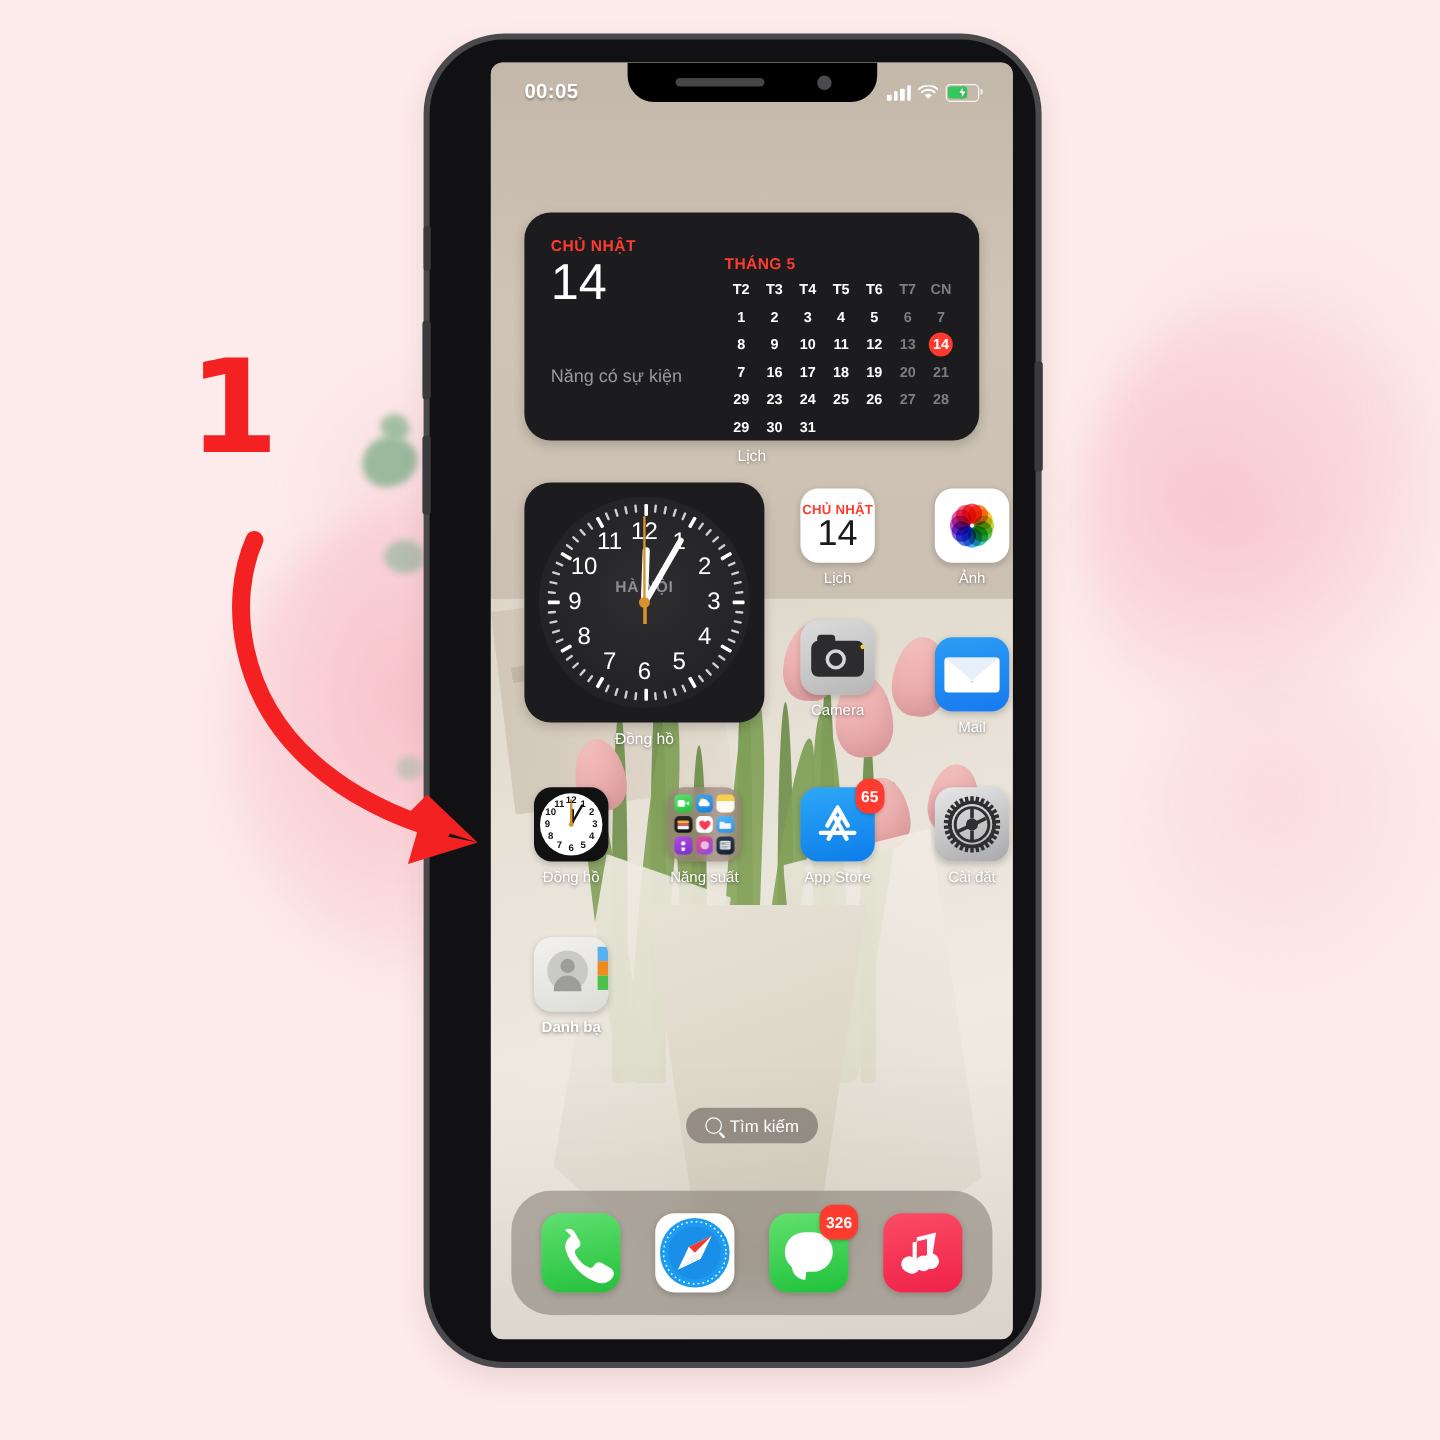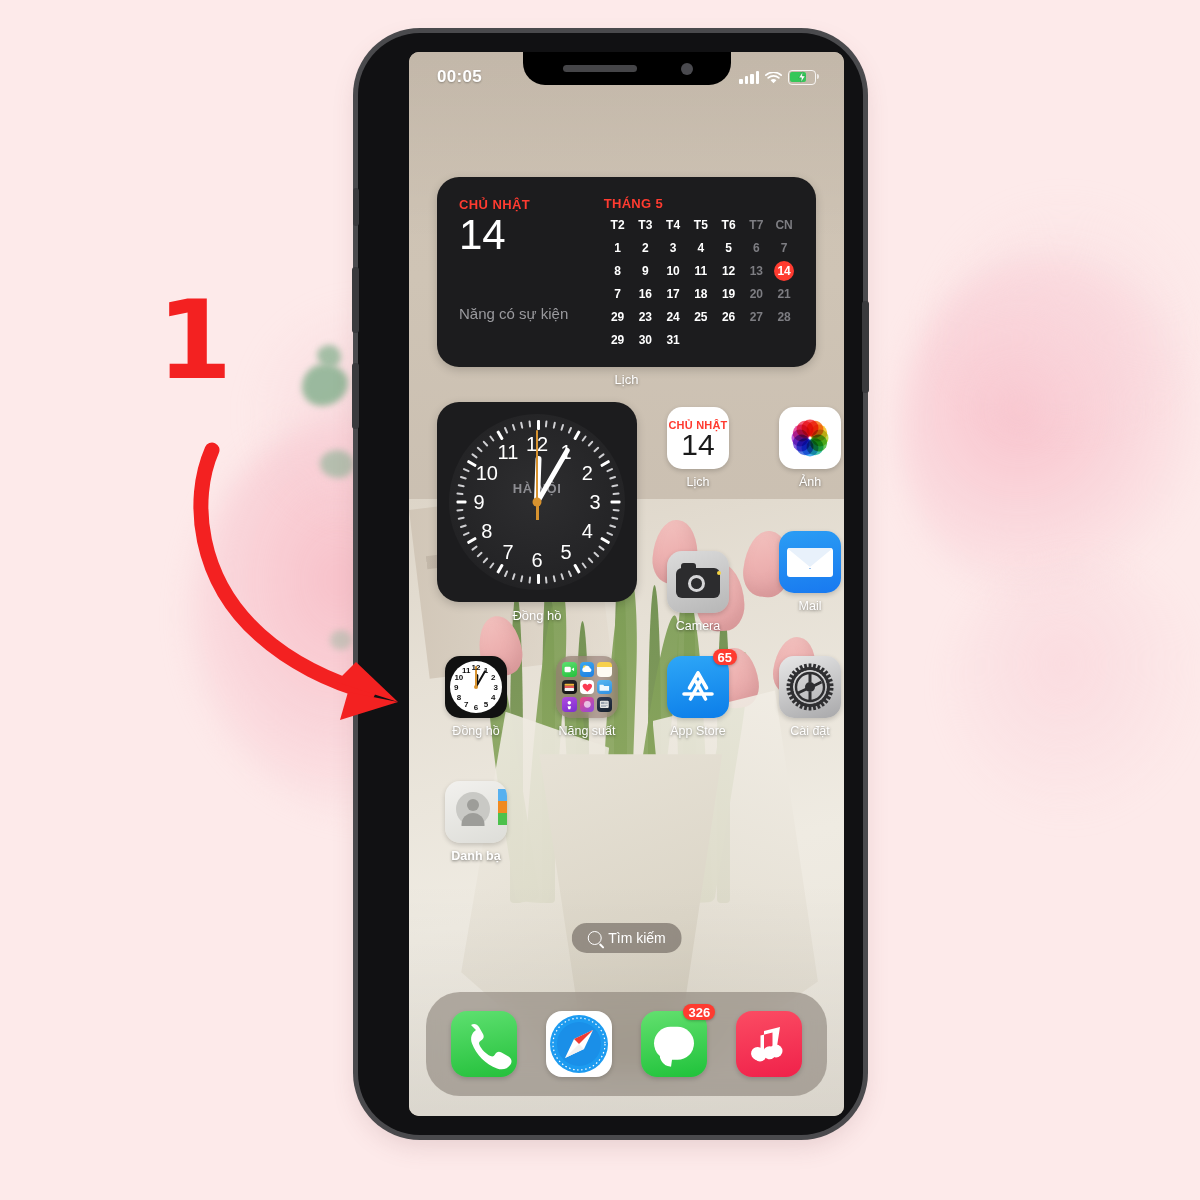--- a/index.html
+++ b/index.html
@@ -138,21 +138,21 @@
     width:9px;height:11px;}
 
   
   .widget-cal{position:absolute;left:28px;top:125px;right:28px;height:190px;
     background:#1c1c1e;border-radius:22px;display:flex;z-index:20;
     box-shadow:0 3px 10px rgba(0,0,0,.18);}
   .cal-left{width:44%;padding:20px 0 0 22px;box-sizing:border-box;}
   .cal-dow{color:#ff3b30;font-size:13px;font-weight:bold;letter-spacing:.4px;}
   .cal-daynum{color:#fff;font-size:42px;font-weight:400;line-height:1.05;margin-top:1px;}
   .cal-noevent{color:#9a9a9e;font-size:15px;margin-top:48px;}
-  .cal-right{flex:1;padding:19px 18px 0 0;box-sizing:border-box;}
+  .cal-right{flex:1;padding:35px 18px 0 0;box-sizing:border-box;}
   .cal-month{color:#ff3b30;font-size:13px;font-weight:bold;letter-spacing:.3px;margin-bottom:5px;}
   .cal-grid{display:grid;grid-template-columns:repeat(7,1fr);row-gap:5px;}
   .cal-grid span{font-size:12px;color:#fff;text-align:center;font-weight:bold;
     line-height:18px;}
   .cal-grid span.hdr{font-weight:bold;}
   .cal-grid span.dim{color:#7d7d82;}
   .cal-grid span.today{position:relative;color:#fff;}
   .cal-grid span.today:before{content:"";position:absolute;left:50%;top:50%;
     transform:translate(-50%,-50%);width:20px;height:20px;background:#ff3b30;
     border-radius:50%;z-index:-1;}
@@ -184,21 +184,21 @@
     width:9px;height:9px;border-radius:50%;background:#d8932f;z-index:5;}
   .clock-label{position:absolute;left:28px;width:200px;top:556px;text-align:center;
     color:#fff;font-size:13px;z-index:20;text-shadow:0 1px 3px rgba(0,0,0,.45);}
 
   
   .app{position:absolute;width:72px;text-align:center;z-index:20;}
   .icon{width:62px;height:62px;margin:0 auto;border-radius:15px;position:relative;
     overflow:hidden;box-shadow:0 2px 5px rgba(0,0,0,.18);}
   .app-name{color:#fff;font-size:12.5px;margin-top:6px;white-space:nowrap;
     text-shadow:0 1px 3px rgba(0,0,0,.5);}
-  .badge{position:absolute;top:-7px;right:-8px;min-width:21px;height:16px;
+  .badge{position:absolute;top:-7px;right:-8px;min-width:21px;height:29px;
     background:#ff3b30;border-radius:11px;color:#fff;font-size:13px;font-weight:600;
     display:flex;align-items:center;justify-content:center;padding:0 5px;
     box-sizing:border-box;z-index:6;box-shadow:0 1px 3px rgba(0,0,0,.25);}
   .icon-wrap{position:relative;width:62px;margin:0 auto;}
 
   
   .ic-lich{background:#fff;display:flex;flex-direction:column;align-items:center;
     justify-content:center;}
   .ic-lich .l1{color:#ff3b30;font-size:11px;font-weight:bold;letter-spacing:.2px;margin-top:2px;}
   .ic-lich .l2{color:#1a1a1a;font-size:30px;font-weight:300;line-height:1;margin-top:-1px;}
@@ -536,21 +536,21 @@
               <div class="petal" style="background: rgb(74, 111, 224); transform: translate(-50%, -50%) rotate(210deg) translateY(-10px);"></div>
               <div class="petal" style="background: rgb(123, 82, 216); transform: translate(-50%, -50%) rotate(240deg) translateY(-10px);"></div>
               <div class="petal" style="background: rgb(184, 74, 212); transform: translate(-50%, -50%) rotate(270deg) translateY(-10px);"></div>
               <div class="petal" style="background: rgb(228, 69, 156); transform: translate(-50%, -50%) rotate(300deg) translateY(-10px);"></div>
               <div class="petal" style="background: rgb(244, 83, 110); transform: translate(-50%, -50%) rotate(330deg) translateY(-10px);"></div>
             </div>
         </div>
         <div class="app-name">Ảnh</div>
       </div>
 
-      <div class="app" style="left:253px;top:499px;">
+      <div class="app" style="left:253px;top:465px;">
         <div class="icon-wrap">
           <div class="icon ic-cam">
             <div class="cam-hump"></div>
               <div class="cam-body"></div>
             <div class="cam-lens"></div>
               <div class="cam-dot"></div>
           </div>
         </div>
         <div class="app-name">Camera</div>
       </div>

